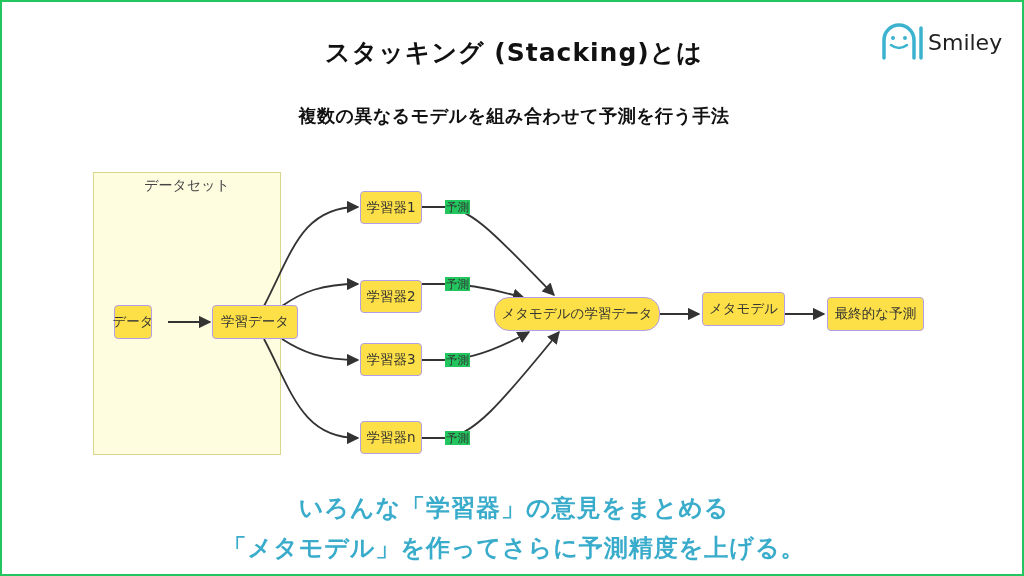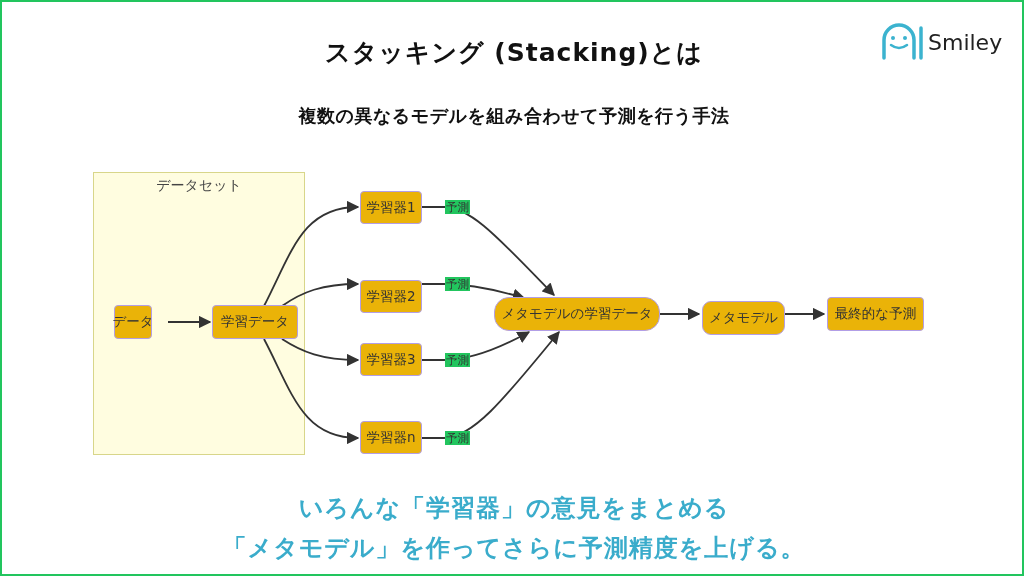--- a/index.html
+++ b/index.html
@@ -21,29 +21,29 @@
   }
   .logo {
     position: absolute; left: 878px; top: 18px; width: 135px; height: 40px;
   }
   .logo-text {
     position: absolute; left: 48px; top: 10px; font-size: 22px; color: #222;
     font-family: "DejaVu Sans", sans-serif;
   }
   .diagram { position: absolute; left: 0; top: 0; width: 1024px; height: 576px; }
   .cluster {
-    position: absolute; left: 91px; top: 170px; width: 212px; height: 283px;
+    position: absolute; left: 91px; top: 170px; width: 188px; height: 283px;
     background: #fffde0; border: 1.5px solid #d8d68a; box-sizing: border-box;
   }
   .cluster-label {
     position: absolute; left: 0; width: 100%; top: 4px; text-align: center;
     font-size: 14px; color: #444;
   }
   .node {
-    position: absolute; box-sizing: border-box; background: #eab308;
+    position: absolute; box-sizing: border-box; background: #fde047;
     border: 1.5px solid #b29ee6; border-radius: 4px; color: #333;
     font-size: 13.5px; display: flex; align-items: center; justify-content: center;
     white-space: nowrap;
   }
   .edge-label {
     position: absolute; font-size: 11.5px; color: #333; background: #22c55e;
     padding: 0 1px; line-height: 14px; white-space: nowrap;
   }
   .footer {
     position: absolute; left: 0; width: 1024px; text-align: center;
@@ -102,19 +102,19 @@
     <div class="node" style="left:358px;top:278px;width:62px;height:33px;">学習器2</div>
     <div class="node" style="left:358px;top:341px;width:62px;height:33px;">学習器3</div>
     <div class="node" style="left:358px;top:419px;width:62px;height:33px;">学習器n</div>
 
     <span class="edge-label" style="left:443px;top:198px;">予測</span>
     <span class="edge-label" style="left:443px;top:275px;">予測</span>
     <span class="edge-label" style="left:443px;top:351px;">予測</span>
     <span class="edge-label" style="left:443px;top:429px;">予測</span>
 
     <div class="node" style="left:492px;top:295px;width:166px;height:34px;border-radius:15px;">メタモデルの学習データ</div>
-    <div class="node" style="left:700px;top:299px;width:83px;height:34px;border-radius:9px;">メタモデル</div>
+    <div class="node" style="left:700px;top:290px;width:83px;height:34px;">メタモデル</div>
     <div class="node" style="left:825px;top:295px;width:97px;height:34px;">最終的な予測</div>
   </div>
 
   <div class="footer" style="top:490px;">いろんな「学習器」の意見をまとめる</div>
   <div class="footer" style="top:530px;">「メタモデル」を作ってさらに予測精度を上げる。</div>
 </div>
 
 </body></html>

